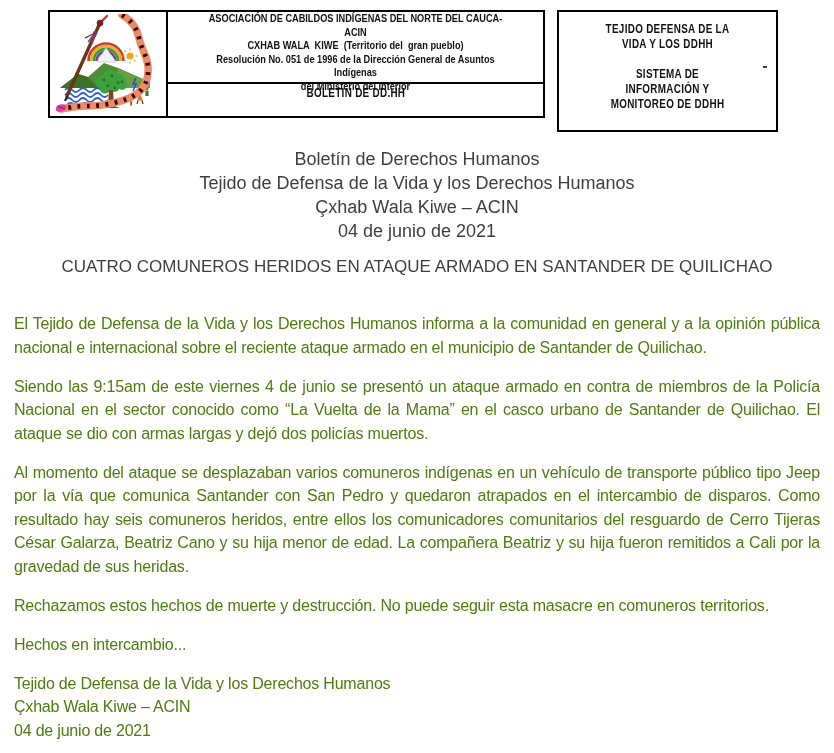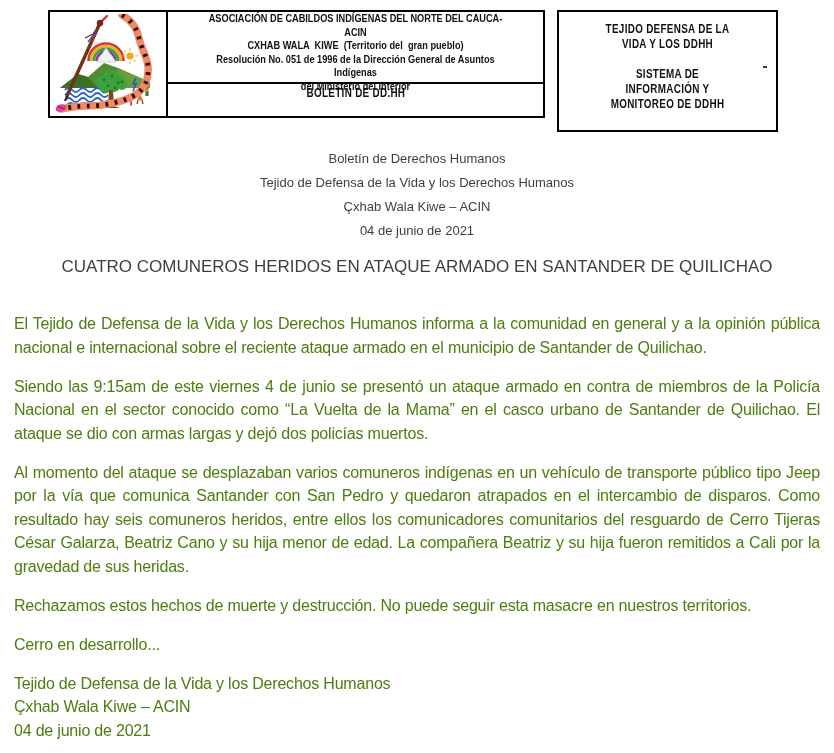--- a/index.html
+++ b/index.html
@@ -23,21 +23,21 @@
     transform:scaleX(0.76);transform-origin:50% 50%;}
   .bulletin-label{font-size:13px;}
   .right-box{left:557px;width:221px;height:122px;}
   .tejido-text{
     margin-top:9px;text-align:center;font-size:13px;line-height:15px;
     white-space:pre-line;transform-origin:50% 0;}
   .stray-mark{position:absolute;left:204px;top:54px;width:4px;height:2px;background:#3a3a3a;}
   
   .title-block{
     position:absolute;top:147px;left:0;right:0;text-align:center;
-    font-size:13px;line-height:24px;white-space:pre-line;color:#3e3e3e;}
+    font-size:18px;line-height:24px;white-space:pre-line;color:#3e3e3e;}
   .headline{
     position:absolute;top:257px;left:0;right:0;text-align:center;
     font-size:17px;color:#3e3e3e;}
   
   .body-text{position:absolute;top:312px;left:14px;width:806px;
     font-size:16px;letter-spacing:-0.2px;line-height:23.5px;color:#4d7c0f;}
   .body-text p{margin:0 0 15.5px 0;text-align:justify;}
   .preline{white-space:pre-line;text-align:left !important;}
 </style>
 </head>
@@ -146,20 +146,20 @@
 Tejido de Defensa de la Vida y los Derechos Humanos
 Çxhab Wala Kiwe – ACIN
 04 de junio de 2021</div>
 
   <div class="headline">CUATRO COMUNEROS HERIDOS EN ATAQUE ARMADO EN SANTANDER DE QUILICHAO</div>
 
   <div class="body-text">
     <p>El Tejido de Defensa de la Vida y los Derechos Humanos informa a la comunidad en general y a la opinión pública nacional e internacional sobre el reciente ataque armado en el municipio de Santander de Quilichao.</p>
     <p>Siendo las 9:15am de este viernes 4 de junio se presentó un ataque armado en contra de miembros de la Policía Nacional en el sector conocido como “La Vuelta de la Mama” en el casco urbano de Santander de Quilichao. El ataque se dio con armas largas y dejó dos policías muertos.</p>
     <p>Al momento del ataque se desplazaban varios comuneros indígenas en un vehículo de transporte público tipo Jeep por la vía que comunica Santander con San Pedro y quedaron atrapados en el intercambio de disparos. Como resultado hay seis comuneros heridos, entre ellos los comunicadores comunitarios del resguardo de Cerro Tijeras César Galarza, Beatriz Cano y su hija menor de edad. La compañera Beatriz y su hija fueron remitidos a Cali por la gravedad de sus heridas.</p>
-    <p>Rechazamos estos hechos de muerte y destrucción. No puede seguir esta masacre en nuestros territorios.</p>
-    <p>Cerro en desarrollo...</p>
+    <p>Rechazamos estos hechos de muerte y destrucción. No puede seguir esta masacre en comuneros territorios.</p>
+    <p>Hechos en intercambio...</p>
     <p class="preline">Tejido de Defensa de la Vida y los Derechos Humanos
 Çxhab Wala Kiwe – ACIN
 04 de junio de 2021</p>
   </div>
 
 </div>
 
 </body></html>

